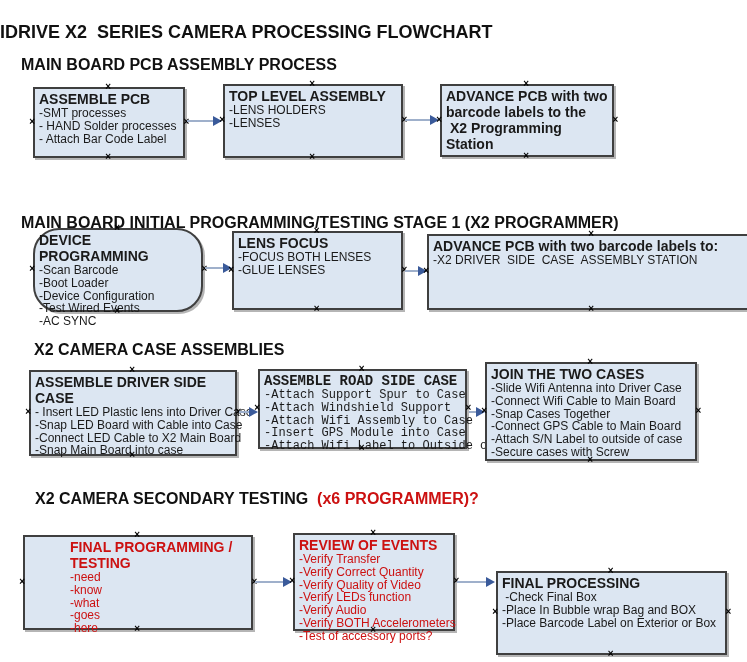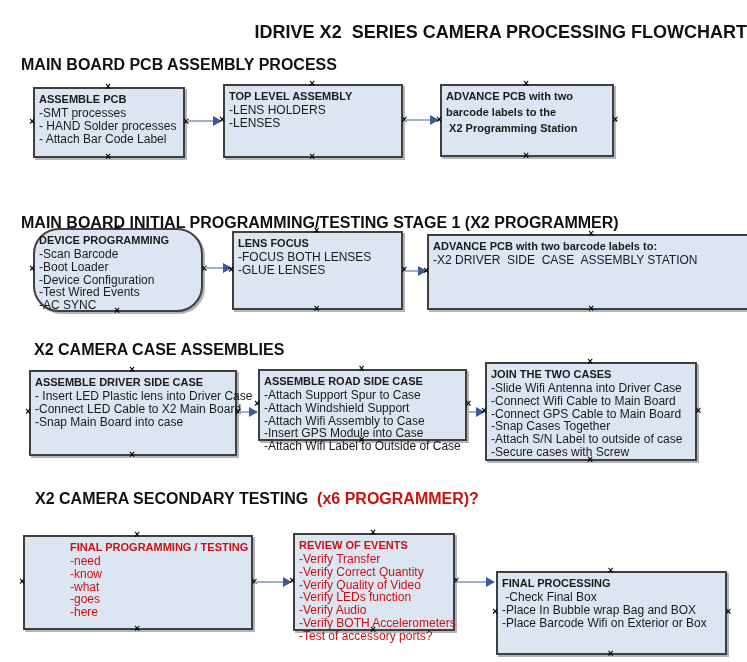--- a/index.html
+++ b/index.html
@@ -1,33 +1,33 @@
 <!DOCTYPE html>
 <html><head>
 <meta charset="utf-8">
 <style>
   html,body{margin:0;padding:0;background:#ffffff;}
   .stage{
     position:relative;width:747px;height:662px;background:#ffffff;overflow:hidden;
     font-family:"Liberation Sans",sans-serif;color:#1a1a1a;
   }
   .flow-title{
-    position:absolute;left:0;top:22px;width:747px;text-align:right;
+    position:absolute;left:0;top:22px;width:747px;text-align:left;
     font-size:18px;font-weight:bold;white-space:pre-wrap;color:#111;
   }
   .sh{
     position:absolute;font-size:16px;font-weight:bold;white-space:pre-wrap;color:#111;
   }
   .sh .redpart{color:#cc1111;}
   .box{
     position:absolute;box-sizing:border-box;background:#dce6f2;
     border:2px solid #3f3f3f;box-shadow:2px 2px 0 rgba(120,120,120,0.55);
     padding:2px 2px 0 4px;
   }
-  .bt{font-size:11px;font-weight:bold;line-height:16px;white-space:pre-wrap;}
+  .bt{font-size:14px;font-weight:bold;line-height:16px;white-space:pre-wrap;}
   .it{font-size:12px;line-height:12.8px;white-space:pre;}
   .box.red .bt,.box.red .it{color:#cc1111;}
   .hx{position:absolute;font-family:"Liberation Sans",sans-serif;font-size:10px;font-weight:bold;color:#000;line-height:14px;}
   .hx::before{content:"\00d7";}
   .ht{top:-9px;left:50%;margin-left:-4px;}
   .hb{bottom:-8px;left:50%;margin-left:-4px;}
   .hl{left:-6px;top:50%;margin-top:-8px;}
   .hr{right:-6px;top:50%;margin-top:-8px;}
   .arrow{position:absolute;height:10px;}
   .arrow .shaft{position:absolute;left:0;right:6px;top:4px;height:2px;background:#9fb0cb;}
@@ -131,33 +131,34 @@
       <i class="hx hl"></i>
       <i class="hx hr"></i>
   </div>
 
   <div class="sh" style="left:34px;top:341px;"><span>X2 CAMERA CASE ASSEMBLIES</span><span class="redpart"></span></div>
 
   <div class="box" style="left:29px;top:370px;width:208px;height:86px;">
     <div class="bt">ASSEMBLE DRIVER SIDE CASE</div>
     <div class="bi">
         <div class="it">- Insert LED Plastic lens into Driver Case</div>
+        <div class="it">-Snap LED Board with Cable into Case</div>
         <div class="it">-Connect LED Cable to X2 Main Board</div>
         <div class="it">-Snap Main Board into case</div>
       </div>
     <i class="hx ht"></i>
       <i class="hx hb"></i>
       <i class="hx hl"></i>
       <i class="hx hr"></i>
   </div>
   <div class="arrow" style="left:239px;top:407px;width:18px;">
       <i class="shaft"></i>
       <i class="tip"></i>
     </div>
-  <div class="box" style="left:258px;top:369px;width:209px;height:72px;">
+  <div class="box" style="left:258px;top:369px;width:209px;height:80px;font-family:Liberation Mono, monospace;">
     <div class="bt">ASSEMBLE ROAD SIDE CASE</div>
     <div class="bi">
         <div class="it">-Attach Support Spur to Case</div>
         <div class="it">-Attach Windshield Support</div>
         <div class="it">-Attach Wifi Assembly to Case</div>
         <div class="it">-Insert GPS Module into Case</div>
         <div class="it">-Attach Wifi Label to Outside of Case</div>
       </div>
     <i class="hx ht"></i>
       <i class="hx hb"></i>
@@ -166,22 +167,22 @@
   </div>
   <div class="arrow" style="left:469px;top:407px;width:15px;">
       <i class="shaft"></i>
       <i class="tip"></i>
     </div>
   <div class="box" style="left:485px;top:362px;width:212px;height:99px;">
     <div class="bt">JOIN THE TWO CASES</div>
     <div class="bi">
         <div class="it">-Slide Wifi Antenna into Driver Case</div>
         <div class="it">-Connect Wifi Cable to Main Board</div>
+        <div class="it">-Snap Cases Together</div>
         <div class="it">-Connect GPS Cable to Main Board</div>
-        <div class="it">-Snap Cases Together</div>
         <div class="it">-Attach S/N Label to outside of case</div>
         <div class="it">-Secure cases with Screw</div>
       </div>
     <i class="hx ht"></i>
       <i class="hx hb"></i>
       <i class="hx hl"></i>
       <i class="hx hr"></i>
   </div>
 
   <div class="sh" style="left:35px;top:490px;"><span>X2 CAMERA SECONDARY TESTING</span><span class="redpart">  (x6 PROGRAMMER)?</span></div>
@@ -222,21 +223,21 @@
   </div>
   <div class="arrow" style="left:457px;top:577px;width:37px;">
       <i class="shaft"></i>
       <i class="tip"></i>
     </div>
   <div class="box" style="left:496px;top:541px;width:231px;height:84px;margin-top:30px;">
     <div class="bt">FINAL PROCESSING</div>
     <div class="bi">
         <div class="it"> -Check Final Box</div>
         <div class="it">-Place In Bubble wrap Bag and BOX</div>
-        <div class="it">-Place Barcode Wifi on Exterior or Box</div>
+        <div class="it">-Place Barcode Label on Exterior or Box</div>
       </div>
     <i class="hx ht"></i>
       <i class="hx hb"></i>
       <i class="hx hl"></i>
       <i class="hx hr"></i>
   </div>
 
 </div>
 
 </body></html>

